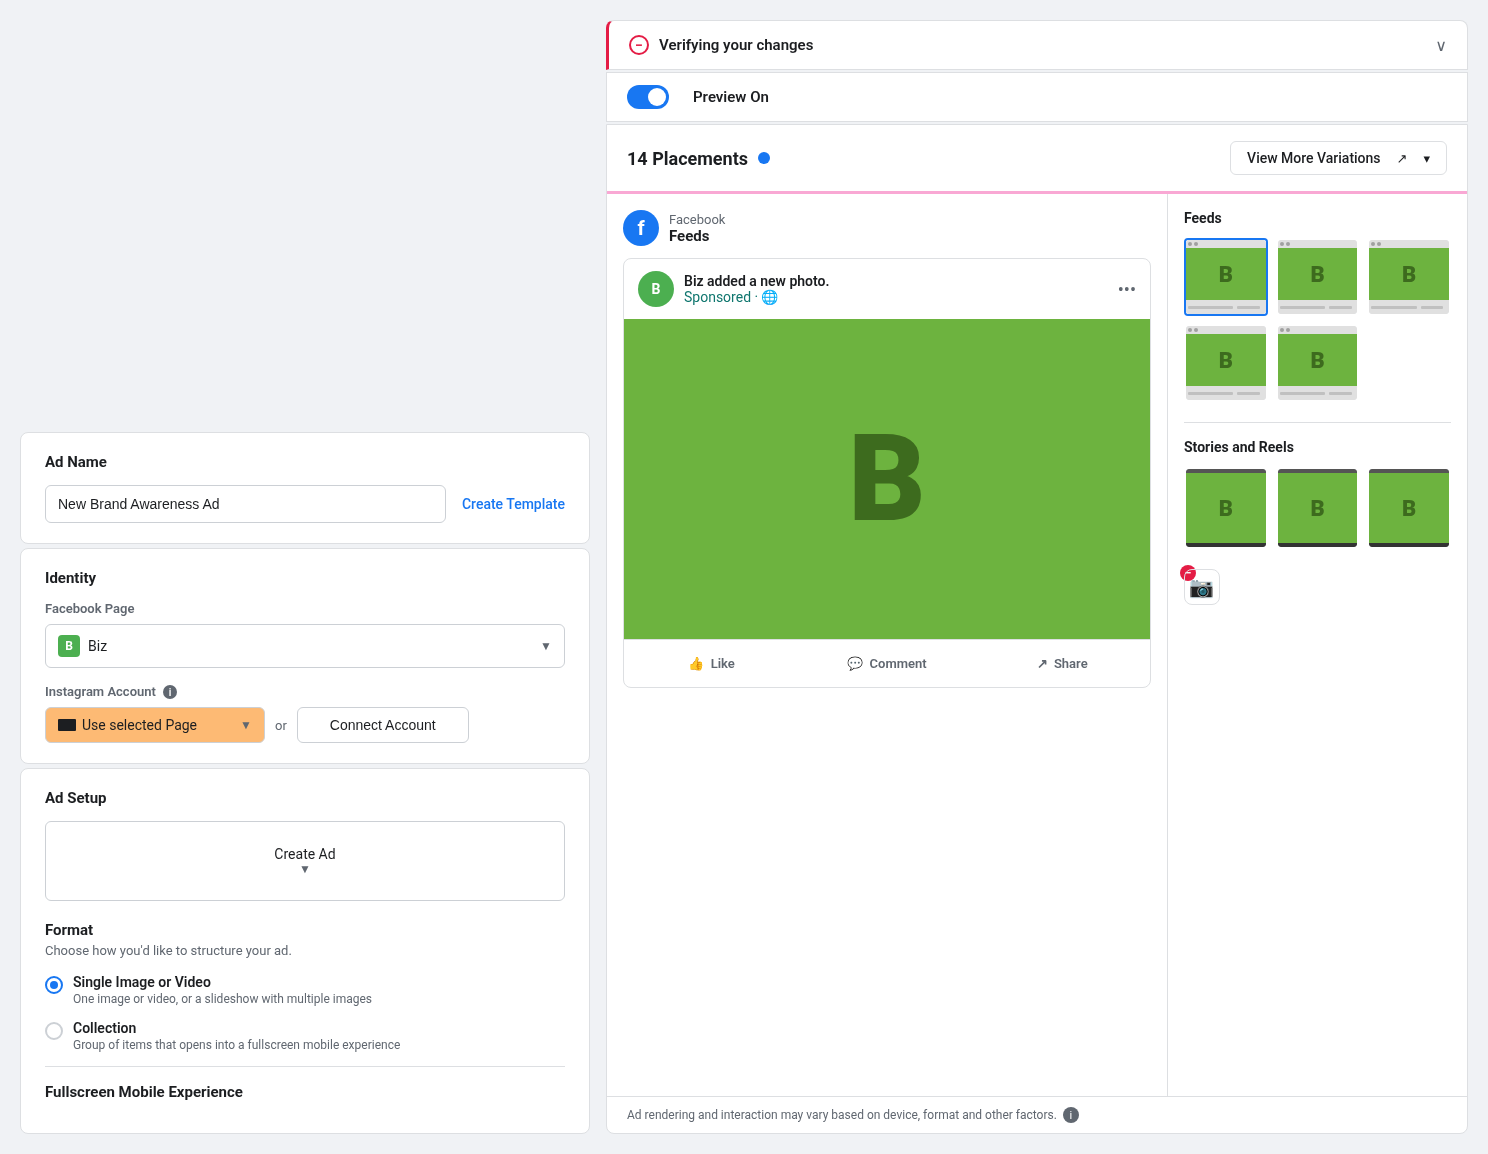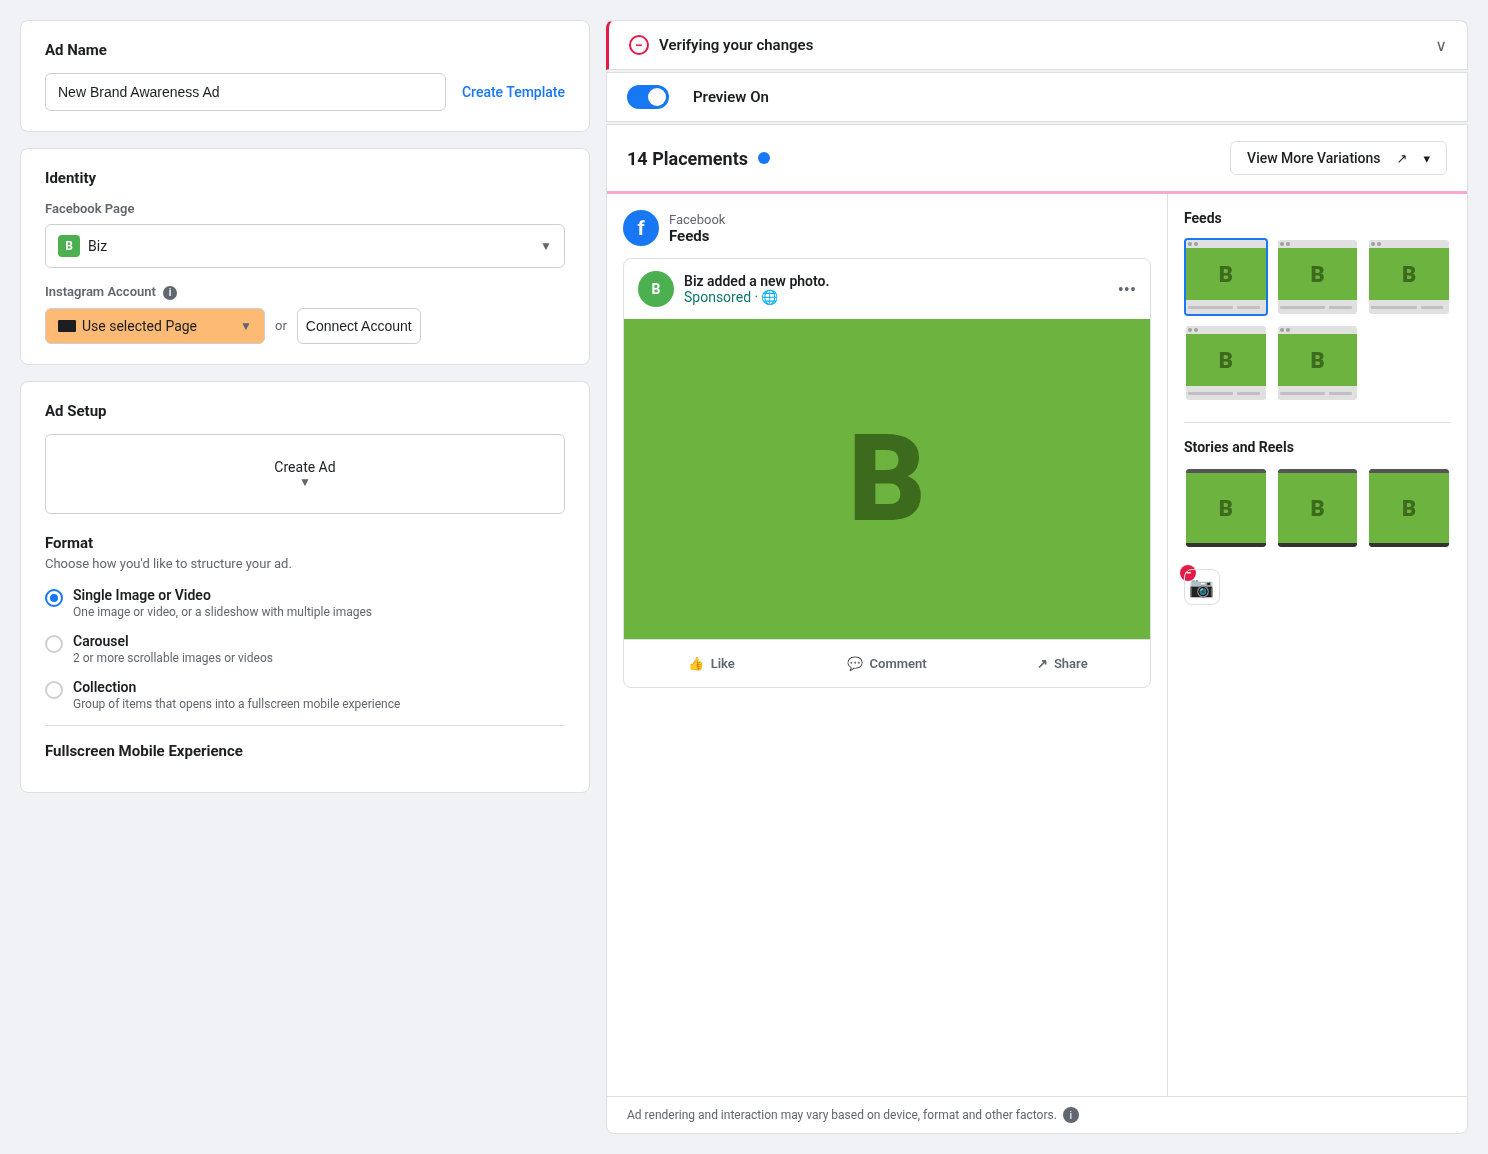--- a/index.html
+++ b/index.html
@@ -17,21 +17,22 @@
       min-height: 1154px;
       padding: 20px;
       gap: 16px;
     }
     
     .left-panel {
       width: 570px;
       flex-shrink: 0;
       display: flex;
       flex-direction: column;
-      gap: 16px;
+      gap: 4px;
+      justify-content: flex-end;
     }
     .card {
       background: #fff;
       border-radius: 8px;
       border: 1px solid #dddfe2;
       padding: 20px 24px;
     }
     .card h2 {
       font-size: 15px;
       font-weight: 700;
@@ -111,21 +112,21 @@
       flex: 1;
       max-width: 220px;
     }
     .or-text {
       color: #606770;
       font-size: 13px;
     }
     .connect-account-btn {
       border: 1px solid #ccd0d5;
       border-radius: 6px;
-      padding: 9px 8px;
+      padding: 9px 32px;
       background: #fff;
       cursor: pointer;
       font-size: 14px;
       color: #1c1e21;
       font-weight: 500;
     }
     .ig-flag {
       width: 18px;
       height: 12px;
       background: #1c1e21;
@@ -615,27 +616,20 @@
       <div class="format-subtitle">Choose how you'd like to structure your ad.</div>
 
       <div class="radio-option">
         <div class="radio-btn selected"></div>
         <div>
           <div class="radio-text-label">Single Image or Video</div>
           <div class="radio-text-desc">One image or video, or a slideshow with multiple images</div>
         </div>
       </div>
 
-      <div class="radio-option">
-        <div class="radio-btn"></div>
-        <div>
-          <div class="radio-text-label">Carousel</div>
-          <div class="radio-text-desc">2 or more scrollable images or videos</div>
-        </div>
-      </div>
 
       <div class="radio-option">
         <div class="radio-btn"></div>
         <div>
           <div class="radio-text-label">Collection</div>
           <div class="radio-text-desc">Group of items that opens into a fullscreen mobile experience</div>
         </div>
       </div>
 
       <div style="height:1px; background:#dddfe2; margin: 12px 0 16px;"></div>

